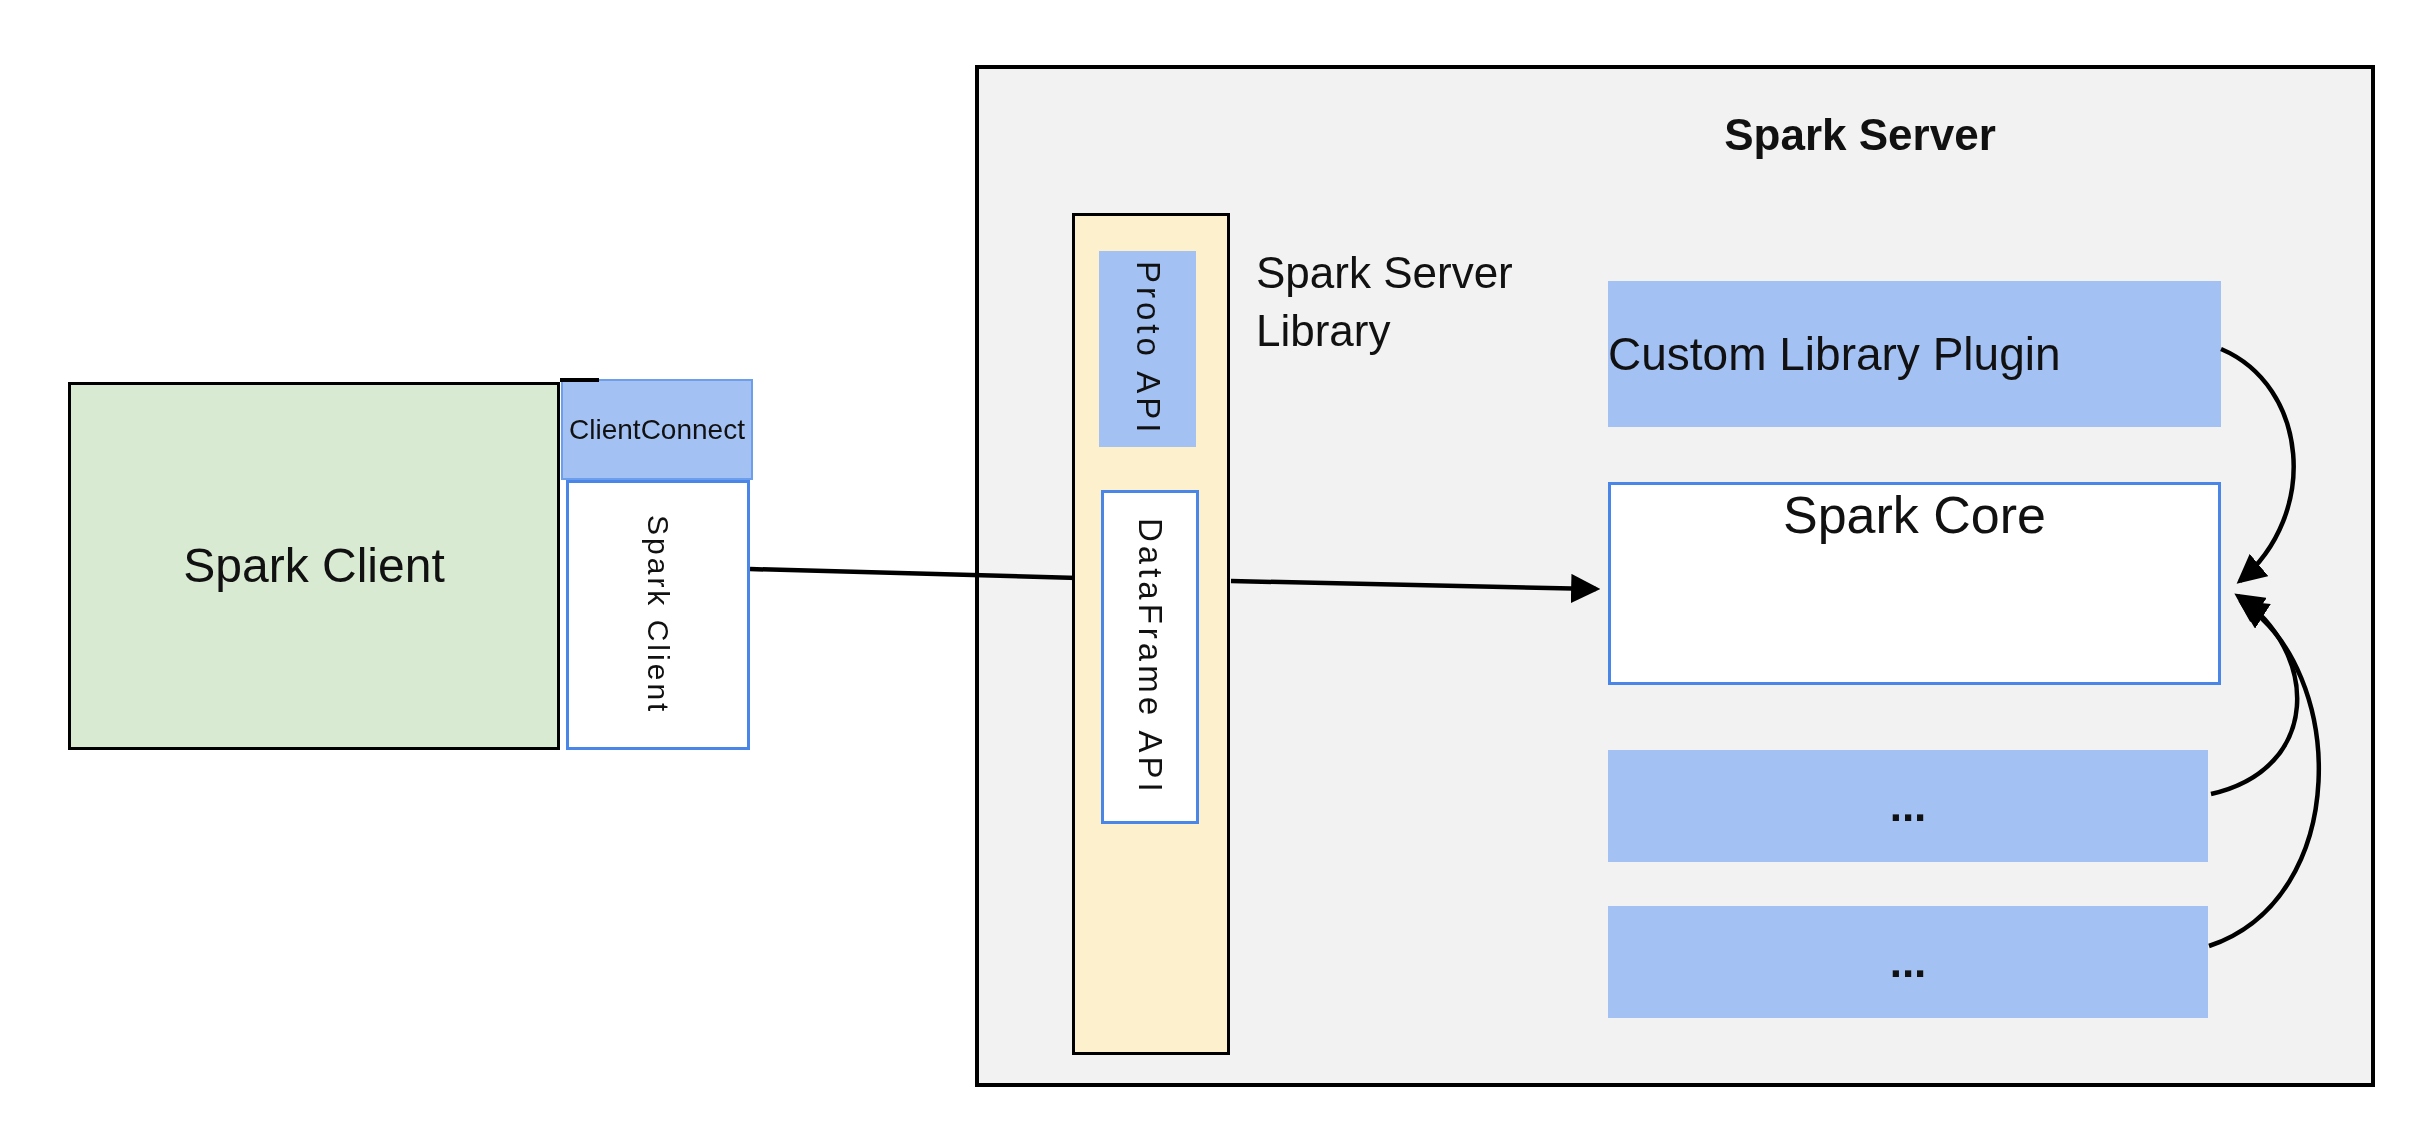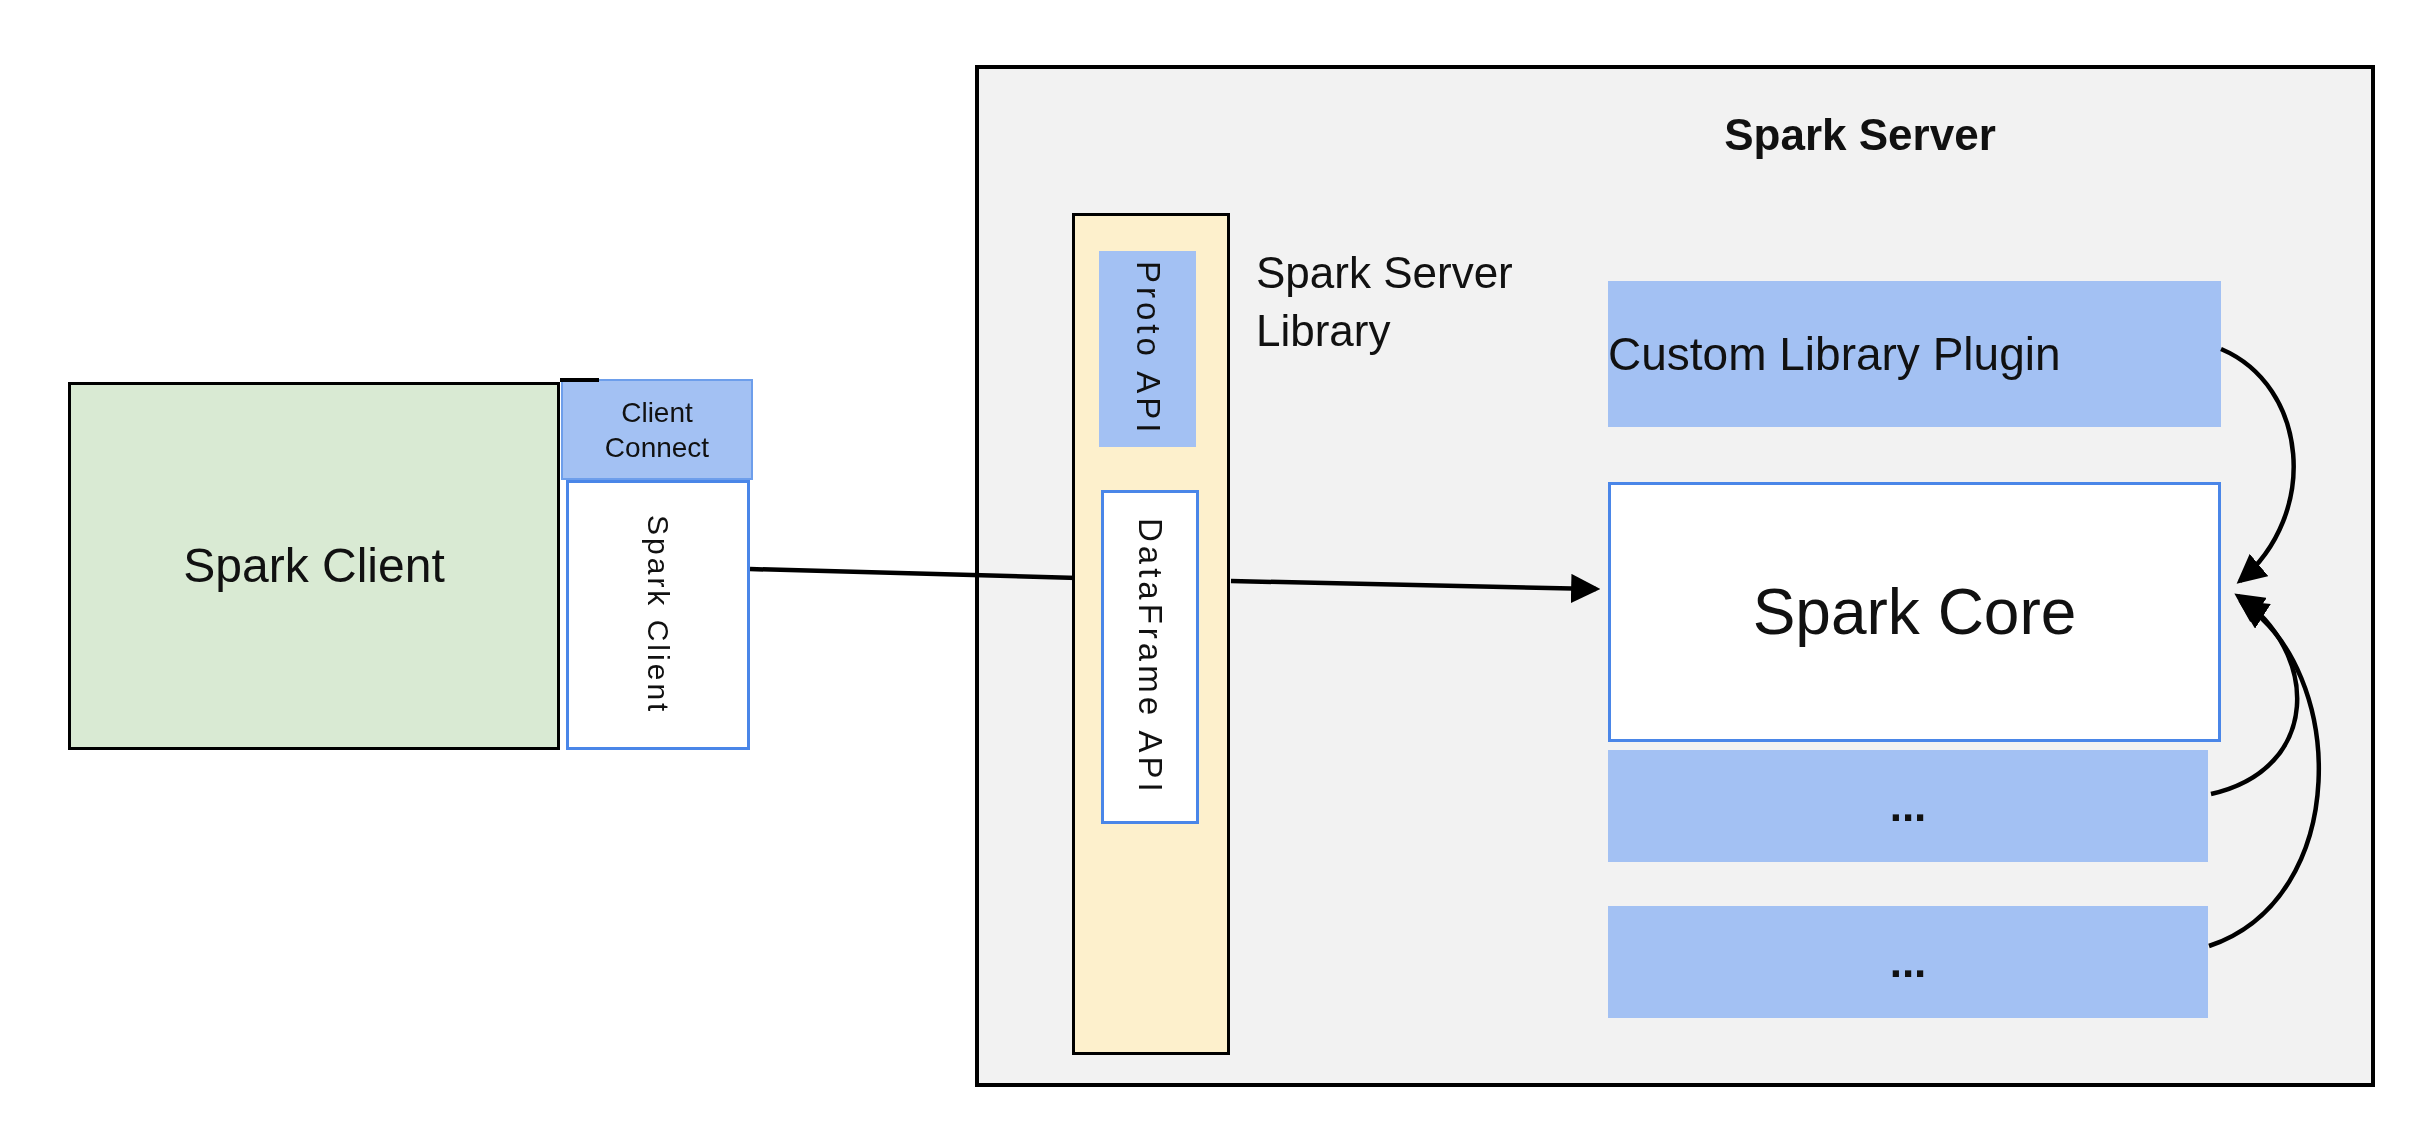--- a/index.html
+++ b/index.html
@@ -46,21 +46,21 @@
   
   .green-box {
     left: 68px; top: 382px; width: 492px; height: 368px;
     background: #d9ead3; border: 3px solid #000000;
     display: flex; flex-direction: column; align-items: center; justify-content: center;
     font-size: 48px; line-height: 1.3; text-align: center;
   }
   .pkg-box {
     left: 561px; top: 379px; width: 192px; height: 101px;
     background: #a3c1f3; border: 2px solid #6d9eeb;
-    display: flex; flex-direction: column; align-items: center; justify-content: center;
+    display: flex; flex-direction: row; align-items: center; justify-content: center;
     font-size: 28px; line-height: 1.25; text-align: center;
   }
   .spark-client-box {
     left: 566px; top: 480px; width: 184px; height: 270px;
     background: #ffffff; border: 3px solid #4a86e8;
     display: flex; align-items: center; justify-content: center;
   }
 
   
   .cream-box {
@@ -88,24 +88,24 @@
   .vtext.small { font-size: 30px; letter-spacing: 3px; }
 
   
   .plugin-box {
     left: 1608px; top: 281px; width: 613px; height: 146px;
     background: #a3c1f3;
     display: flex; align-items: center; justify-content: flex-start;
     font-size: 46px;
   }
   .core-box {
-    left: 1608px; top: 482px; width: 613px; height: 260px;
+    left: 1608px; top: 482px; width: 613px; height: 203px;
     background: #ffffff; border: 3px solid #4a86e8;
-    display: flex; align-items: center; justify-content: center;
-    font-size: 64px;
+    display: flex; align-items: flex-start; justify-content: center;
+    font-size: 52px;
   }
   .module-box {
     background: #a3c1f3;
     display: flex; align-items: center; justify-content: center;
     font-size: 44px; font-weight: bold;
   }
   .module-box.m1 { left: 1608px; top: 750px; width: 600px; height: 112px; }
   .module-box.m2 { left: 1608px; top: 906px; width: 600px; height: 112px; }
 </style>
 </head>

